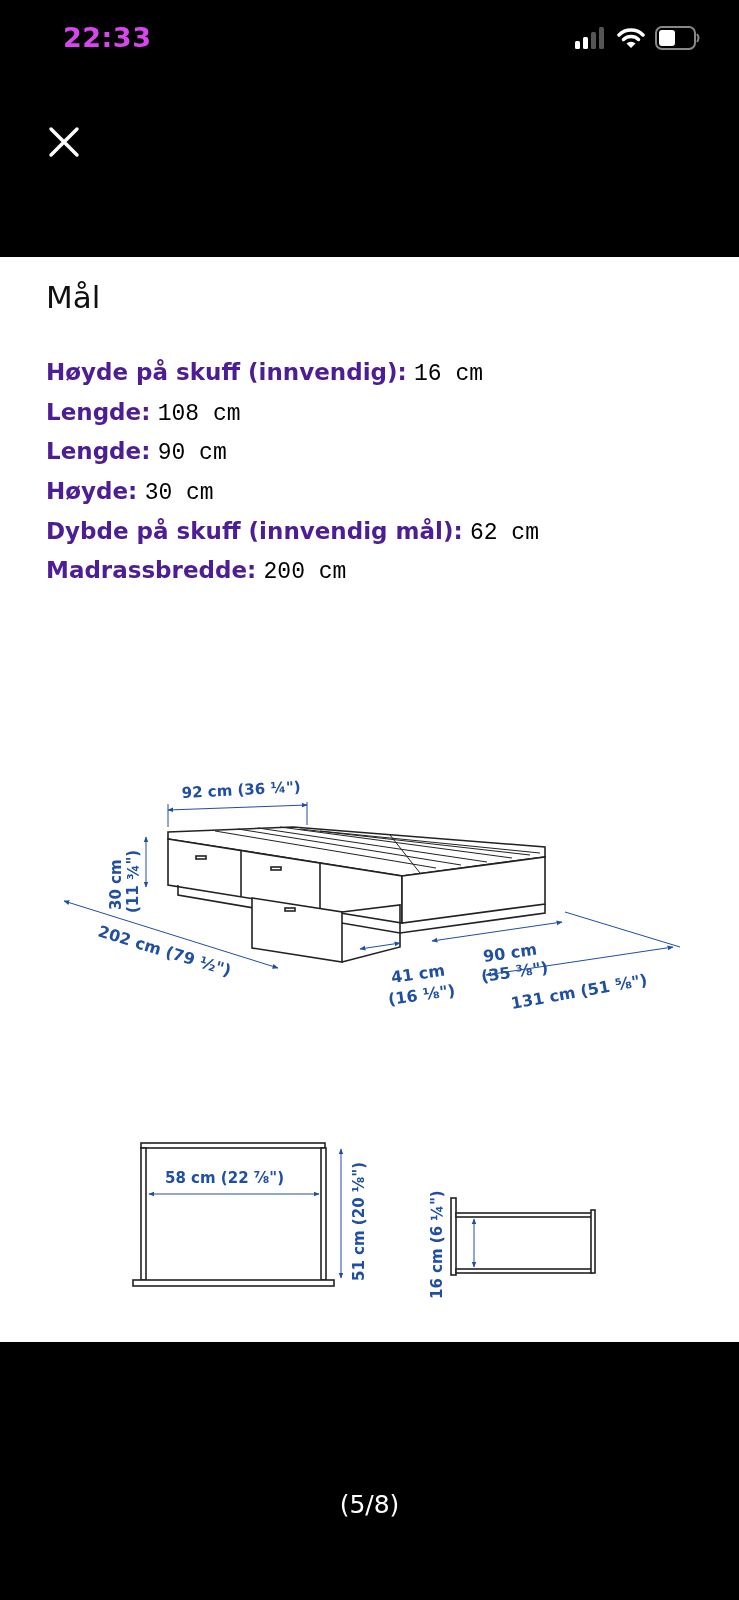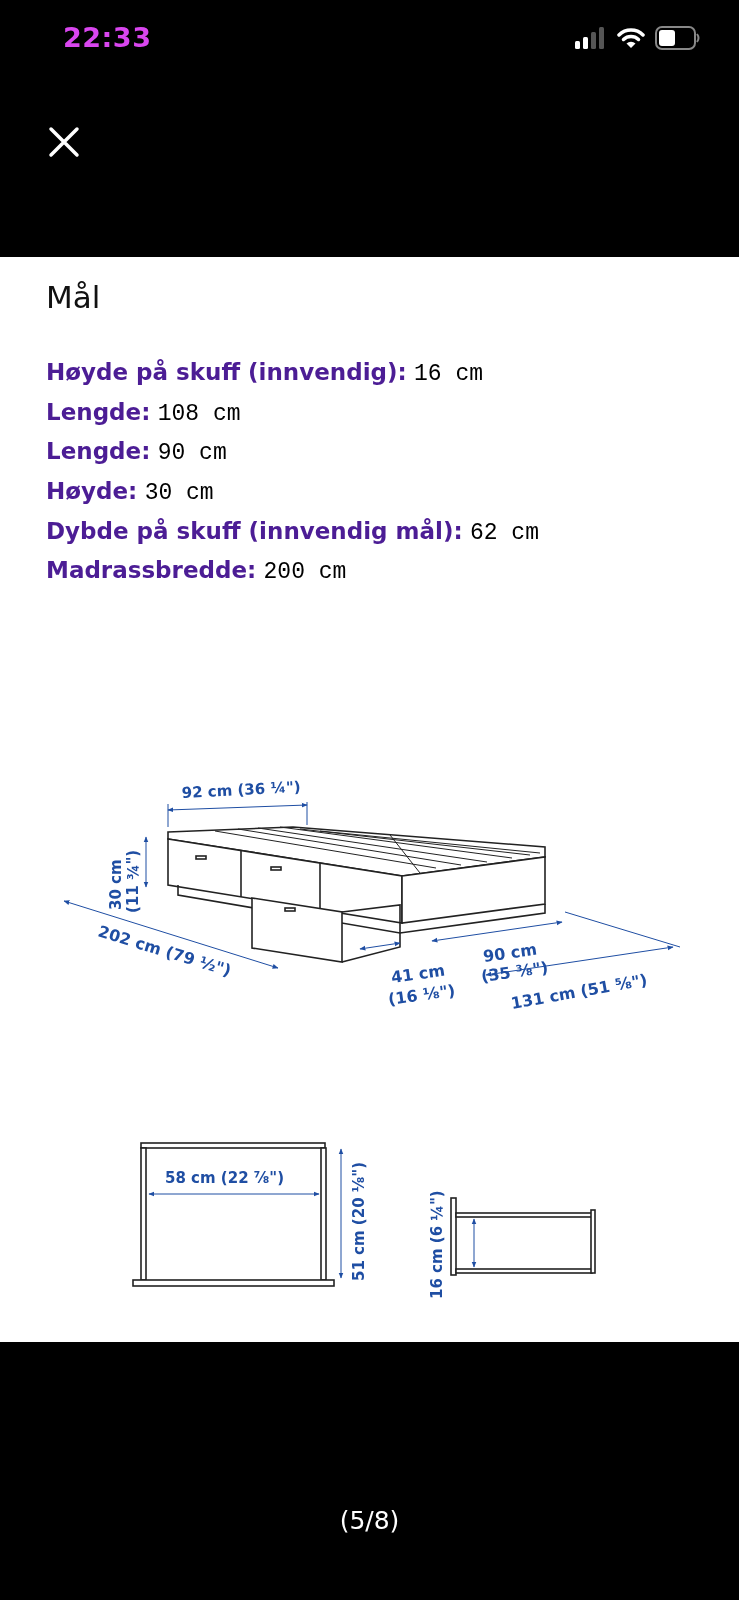--- a/index.html
+++ b/index.html
@@ -10,21 +10,21 @@
   .status-icons { position:absolute; right:38px; top:26px; display:flex; align-items:center; gap:10px; }
   .close-btn { position:absolute; left:44px; top:122px; width:40px; height:40px; cursor:pointer; }
   .panel { position:absolute; left:0; top:257px; width:739px; height:1085px; background:#fff; }
   .title { position:absolute; left:46px; top:22px; font-size:31px; font-weight:normal; color:#111; font-family:"DejaVu Sans", sans-serif; }
   .specs { position:absolute; left:46px; top:96px; font-family:"DejaVu Sans", sans-serif; font-size:23px; color:#484848; }
   .spec-row { height:39.7px; line-height:39.7px; white-space:nowrap; }
   .spec-label { font-weight:bold; color:#4c1d95; }
   .spec-value { color:#000000;font-family:Liberation Mono, monospace; }
   .diagram { position:absolute; left:0; top:0; }
   .dim { font-family:"DejaVu Sans", sans-serif; font-weight:bold; fill:#1f4ea3; font-size:15px; }
-  .counter { position:absolute; left:0; width:739px; top:1490px; text-align:center; color:#fff; font-size:25px; font-family:"DejaVu Sans", sans-serif;margin-top:16px; }
+  .counter { position:absolute; left:0; width:739px; top:1490px; text-align:center; color:#fff; font-size:25px; font-family:"DejaVu Sans", sans-serif; }
 </style>
 </head>
 <body>
 
 <div class="status-bar">
   <div class="time">22:33</div>
   <div class="status-icons">
     <svg width="32" height="22" viewBox="0 0 32 22">
       <rect x="0" y="14" width="5" height="8" rx="1.5" fill="#fff"></rect>
       <rect x="8" y="10" width="5" height="12" rx="1.5" fill="#fff"></rect>

